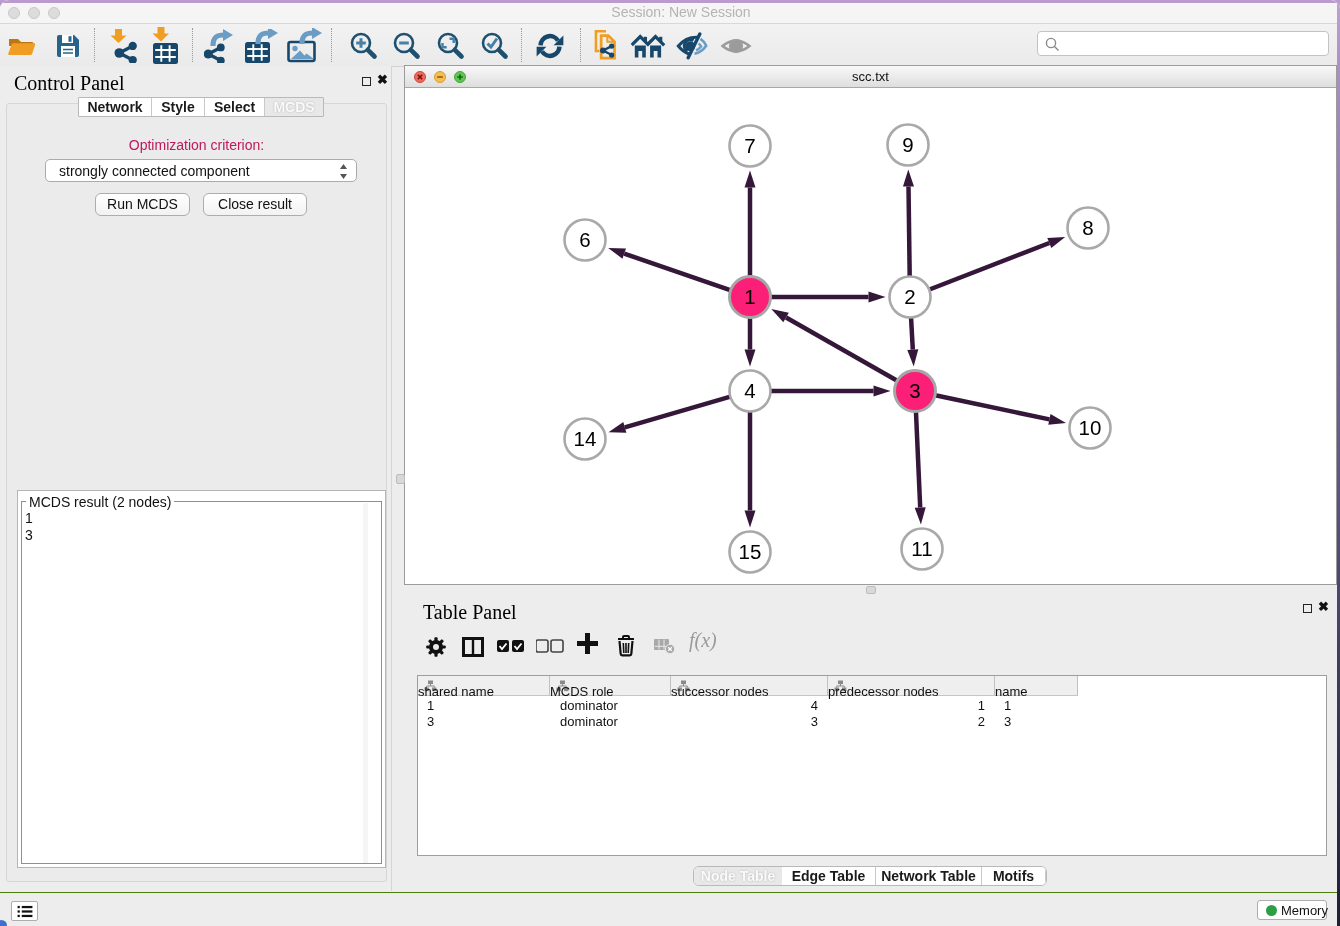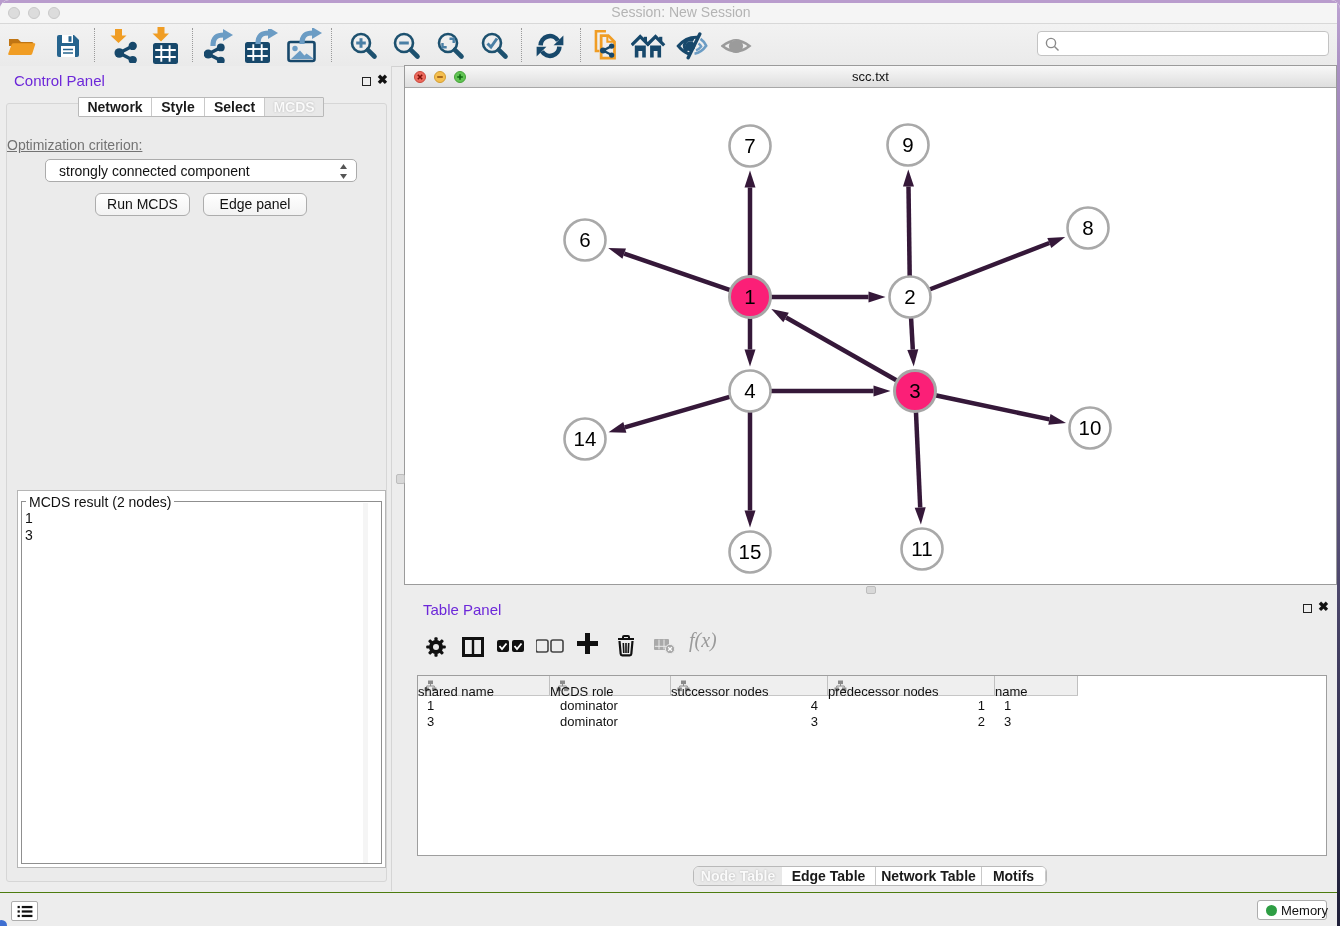--- a/index.html
+++ b/index.html
@@ -8,28 +8,28 @@
 
 .titlebar{position:absolute;left:0;top:0;width:1340px;height:23px;background:#f5f5f5;border-bottom:1px solid #d8d8d8;}
 .tl{position:absolute;top:7px;width:12px;height:12px;border-radius:50%;background:#dcdcdc;border:1px solid #c8c8c8;box-sizing:border-box;}
 .title-text{position:absolute;top:4px;left:0;width:100%;text-align:center;font-size:14px;color:#b4b4b4;padding-left:11px;}
 
 .toolbar{position:absolute;left:0;top:24px;width:1340px;height:42px;background:linear-gradient(#f2f2f2,#eaeaea);border-bottom:1px solid #d2d2d2;}
 .tsep{position:absolute;top:4px;height:34px;width:0;border-left:1px dotted #9a9a9a;}
 .search{position:absolute;left:1037px;top:7px;width:292px;height:25px;background:#fff;border:1px solid #c3c3c3;border-radius:4px;box-sizing:border-box;}
 
 .leftpanel{position:absolute;left:0;top:66px;width:391px;height:825px;background:#ededed;border-right:1px solid #d5d5d5;}
-.lp-title{position:absolute;left:14px;top:6px;font-size:15px;color:#6d28d9;}
+.lp-title{position:absolute;left:14px;top:6px;font-size:20px;color:#000000;font-family:Liberation Serif, serif;}
 .winbtn-sq{position:absolute;width:9px;height:9px;border:1.5px solid #222;box-sizing:border-box;}
 .winbtn-x{position:absolute;font-size:13px;font-weight:bold;color:#111;}
 .tabs{position:absolute;top:31px;left:78px;z-index:5;height:18px;display:flex;border:1px solid #b9b9b9;border-radius:1px;overflow:hidden;background:#fff;}
 .tab{height:18px;line-height:18px;text-align:center;font-size:14px;font-weight:bold;color:#1a1a1a;background:#fff;border-right:1px solid #c9c9c9;}
 .tab.sel{background:#e8e8e8;color:#fafafa;text-shadow:0 0 2px #b0b0b0;border-right:none;}
 .tabcard{position:absolute;left:6px;top:37px;width:379px;height:777px;background:#ebebeb;border:1px solid #d6d6d6;border-radius:3px;}
-.opt-label{position:absolute;top:33px;width:100%;font-size:14px;color:#737373;text-decoration:underline;}
+.opt-label{position:absolute;top:33px;width:100%;text-align:center;font-size:14px;color:#be185d;}
 .combo{position:absolute;left:38px;top:55px;width:312px;height:23px;background:#fff;border:1px solid #ababab;border-radius:5px;box-sizing:border-box;}
 .combo span{position:absolute;left:13px;top:3px;font-size:14px;color:#111;}
 .btn{position:absolute;height:23px;background:linear-gradient(#ffffff,#f2f2f2);border:1px solid #adadad;border-radius:6px;box-sizing:border-box;text-align:center;font-size:14px;color:#111;line-height:21px;}
 .resultbox{position:absolute;left:10px;top:386px;width:367px;height:376px;background:#fff;border:1px solid #b5b5b5;}
 .tborder{position:absolute;left:3px;top:10px;right:3px;bottom:3px;border:1px solid #8f8f8f;}
 .tlabel{position:absolute;left:8px;top:3px;background:#fff;padding:0 3px;font-size:14px;color:#111;}
 
 .netwin{position:absolute;left:404px;top:65px;width:933px;height:520px;background:#fff;border:1px solid #9b9b9b;box-sizing:border-box;}
 .nw-titlebar{position:absolute;left:0;top:0;width:100%;height:22px;background:linear-gradient(#f8f8f8,#dedede);border-bottom:1px solid #a8a8a8;box-sizing:border-box;}
 .nw-title{position:absolute;width:100%;text-align:center;top:3px;font-size:13px;color:#111;}
@@ -197,21 +197,21 @@
     <div class="tabcard">
       <div class="opt-label">Optimization criterion:</div>
       <div class="combo">
           <span>strongly connected component</span>
         <svg style="position:absolute;right:8px;top:4px;" width="9" height="15" viewBox="0 0 9 15">
           <path d="M4.5 0 L8 5 L1 5 z" fill="#555"></path>
             <path d="M4.5 15 L8 10 L1 10 z" fill="#555"></path>
         </svg>
       </div>
       <div class="btn" style="left:88px;top:89px;width:95px;">Run MCDS</div>
-      <div class="btn" style="left:196px;top:89px;width:104px;">Edge panel</div>
+      <div class="btn" style="left:196px;top:89px;width:104px;">Close result</div>
       <div class="resultbox">
         <div class="tborder"></div>
         <div class="tlabel">MCDS result (2 nodes)</div>
         <div style="position:absolute;left:7px;top:19px;font-size:14px;color:#111;line-height:16.5px;">1<br>3</div>
           <div style="position:absolute;left:345px;top:12px;width:5px;height:360px;background:#f5f5f5;"></div>
       </div>
     </div>
   </div>
   <div class="netwin">
     <div class="nw-titlebar">

